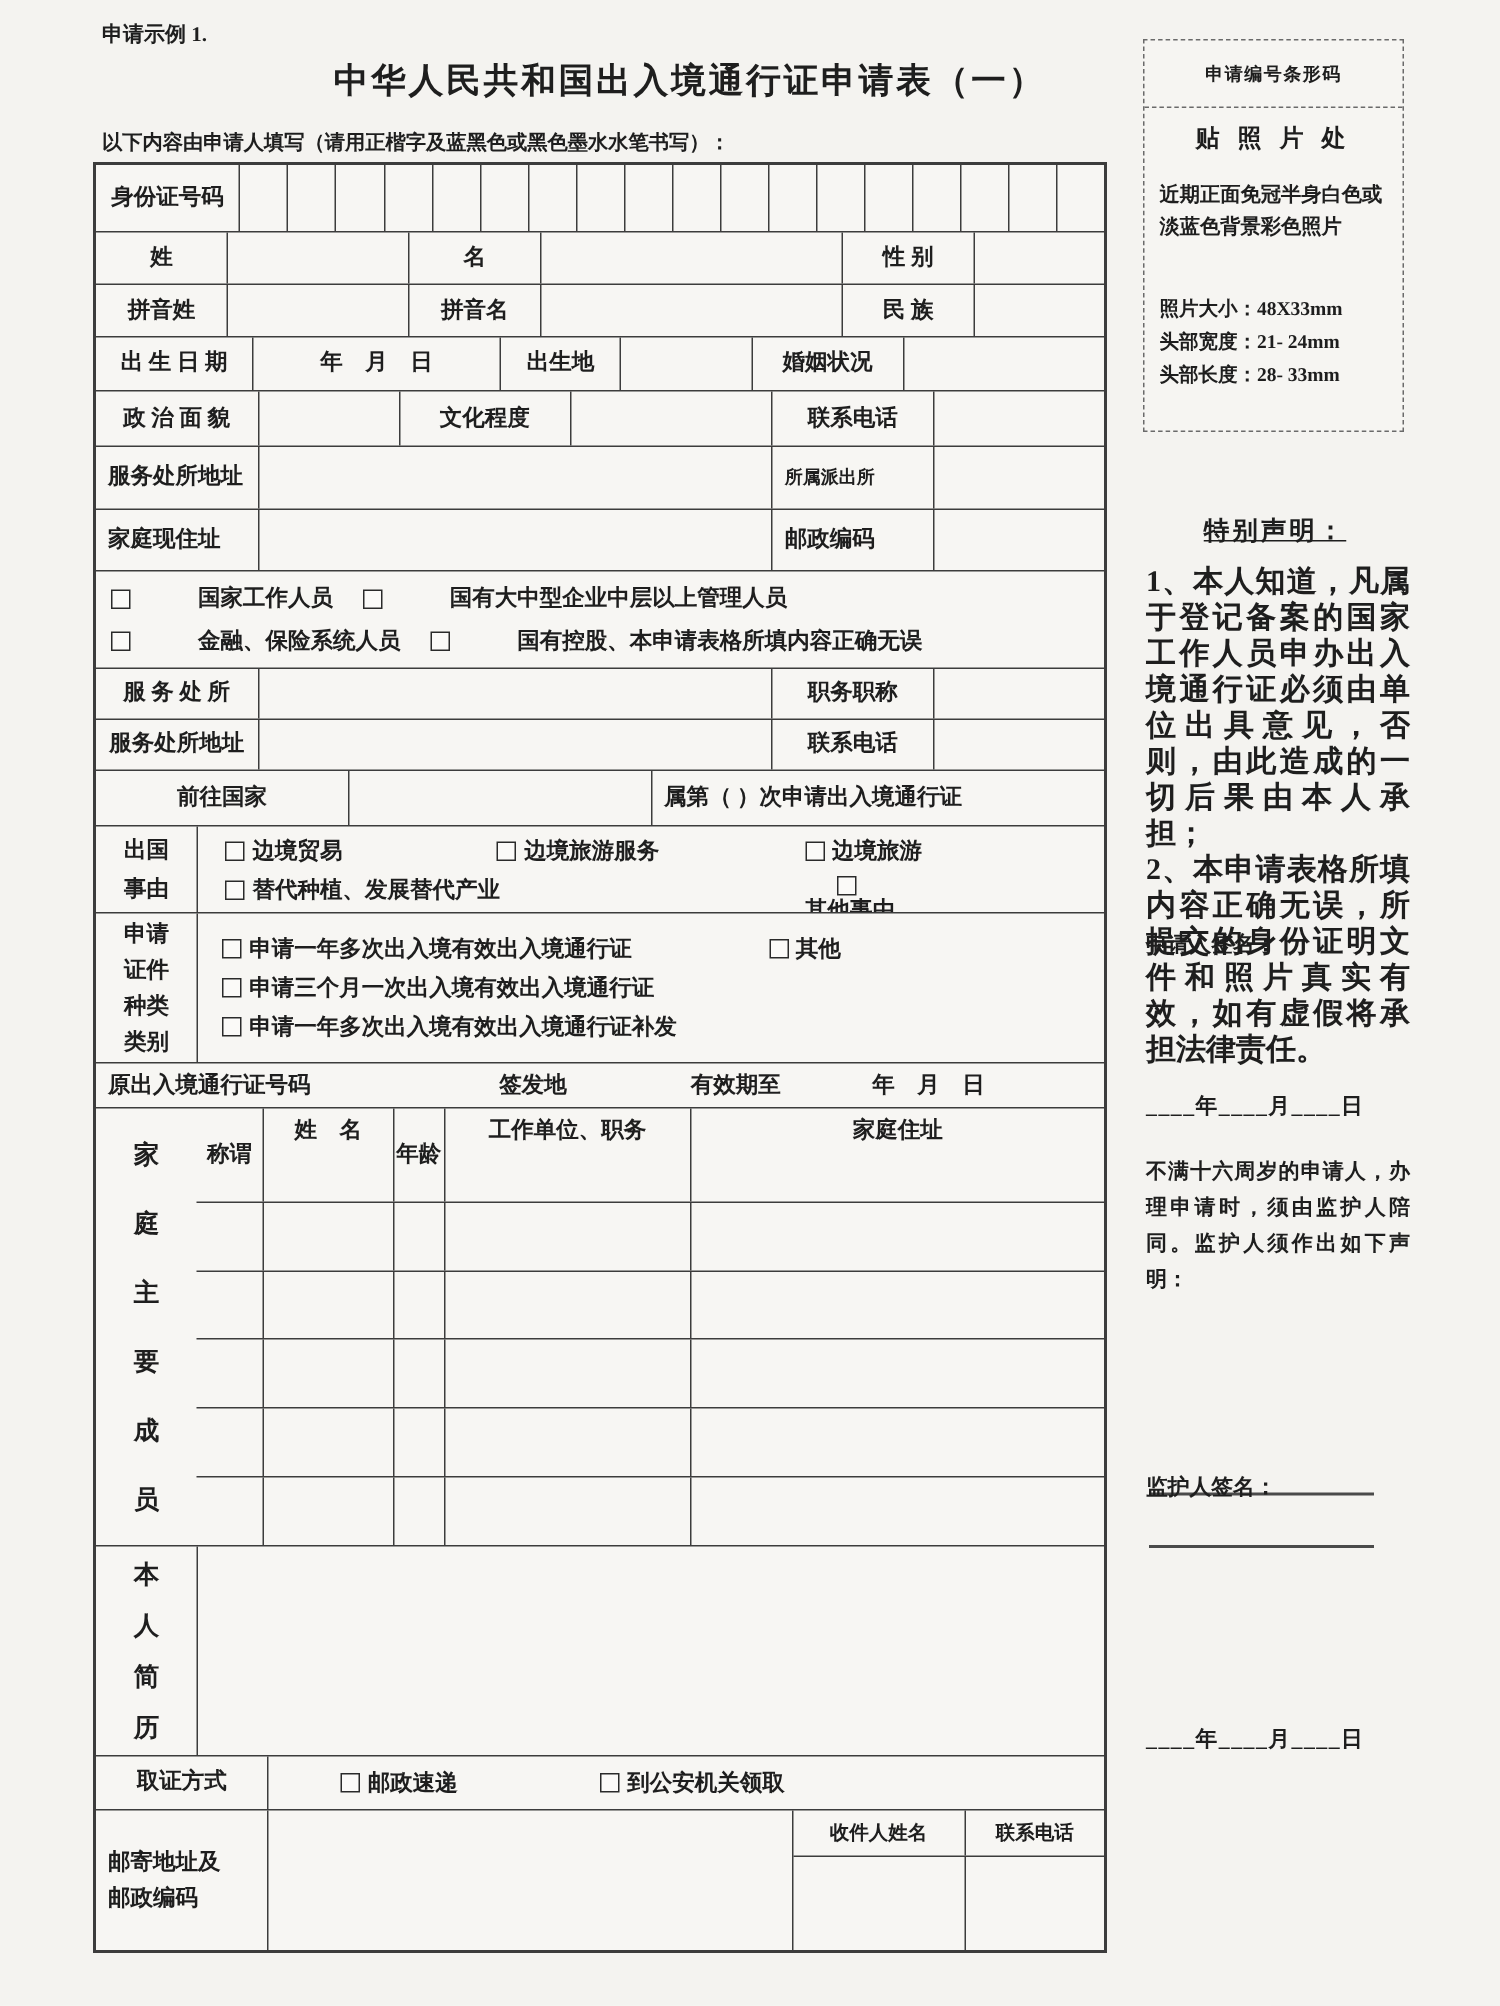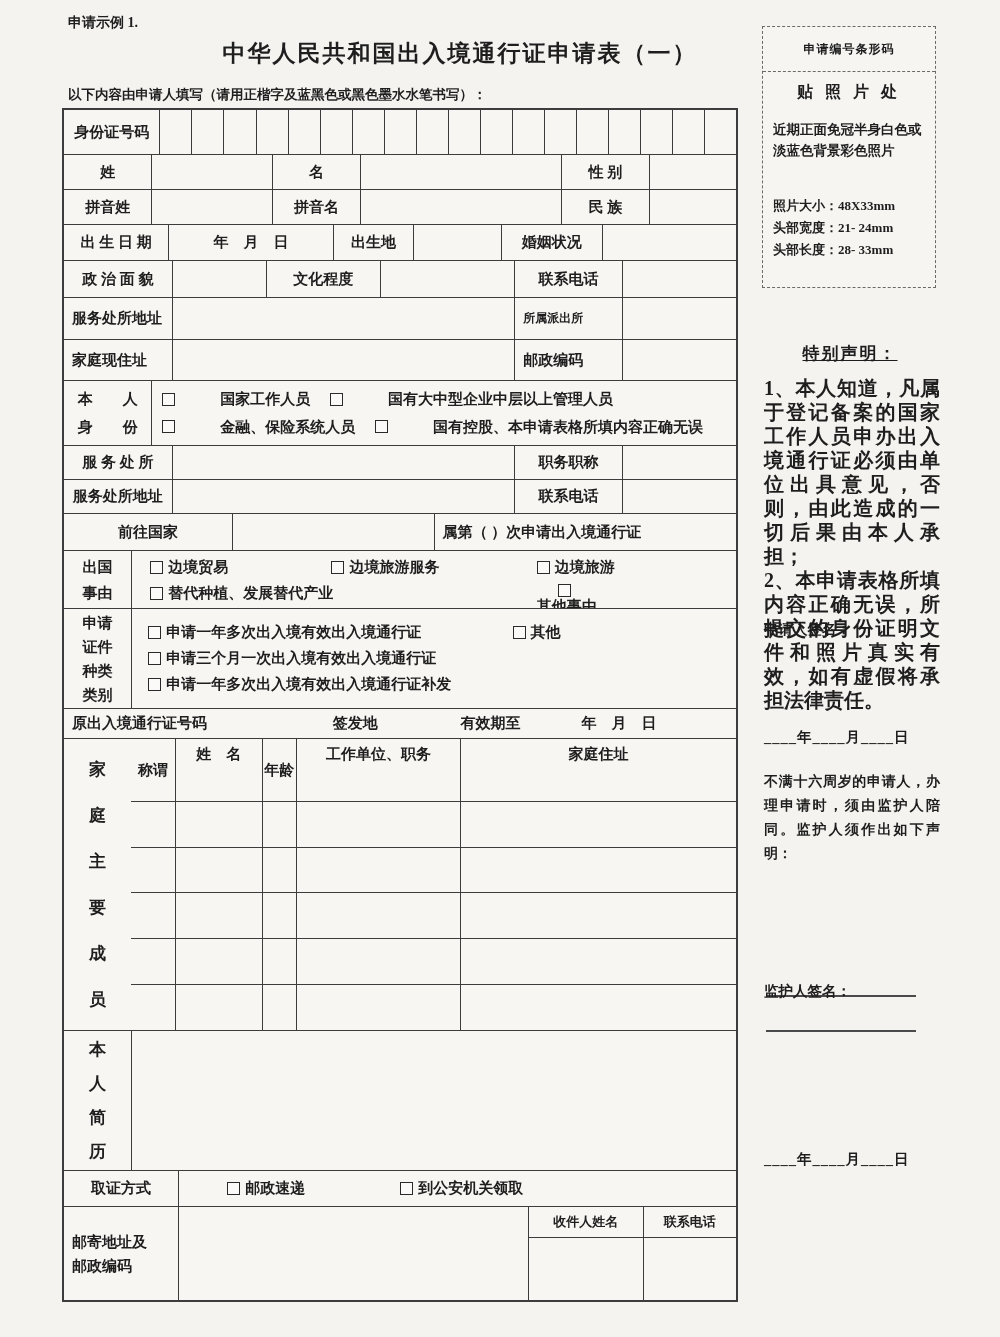--- a/index.html
+++ b/index.html
@@ -143,24 +143,20 @@
   </div>
 
   <div class="row" style="height:41px;">
     <div class="c lab left-align" style="width:16%;">家庭现住址</div>
     <div class="c" style="width:51%;"></div>
     <div class="c lab left-align" style="width:16%;">邮政编码</div>
     <div class="c" style="width:17%;"></div>
   </div>
 
   <div class="row" style="height:65px;">
-    <div class="c stack lab" style="width:13%;line-height:28px;">
-      <div>本　　人</div>
-      <div>身　　份</div>
-    </div>
     <div class="c" style="width:87%;align-items:flex-start;">
       <div class="flow">
         <span class="opt">
             <span class="cb"></span>
             <span class="optlbl">国家工作人员</span>
           </span>
         <span class="opt">
             <span class="cb"></span>
             <span class="optlbl">国有大中型企业中层以上管理人员</span>
           </span>

